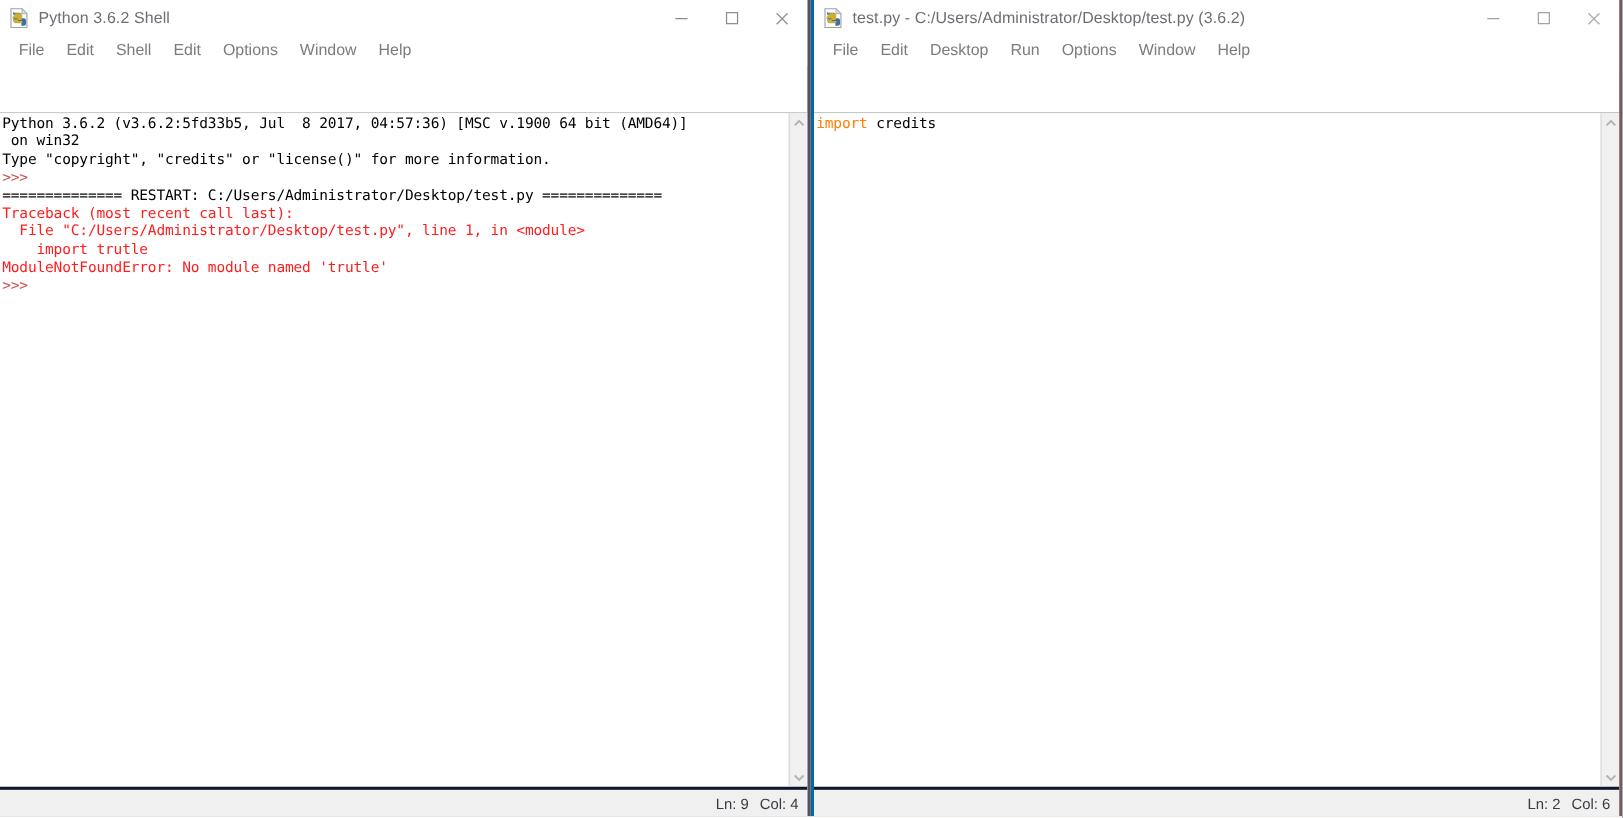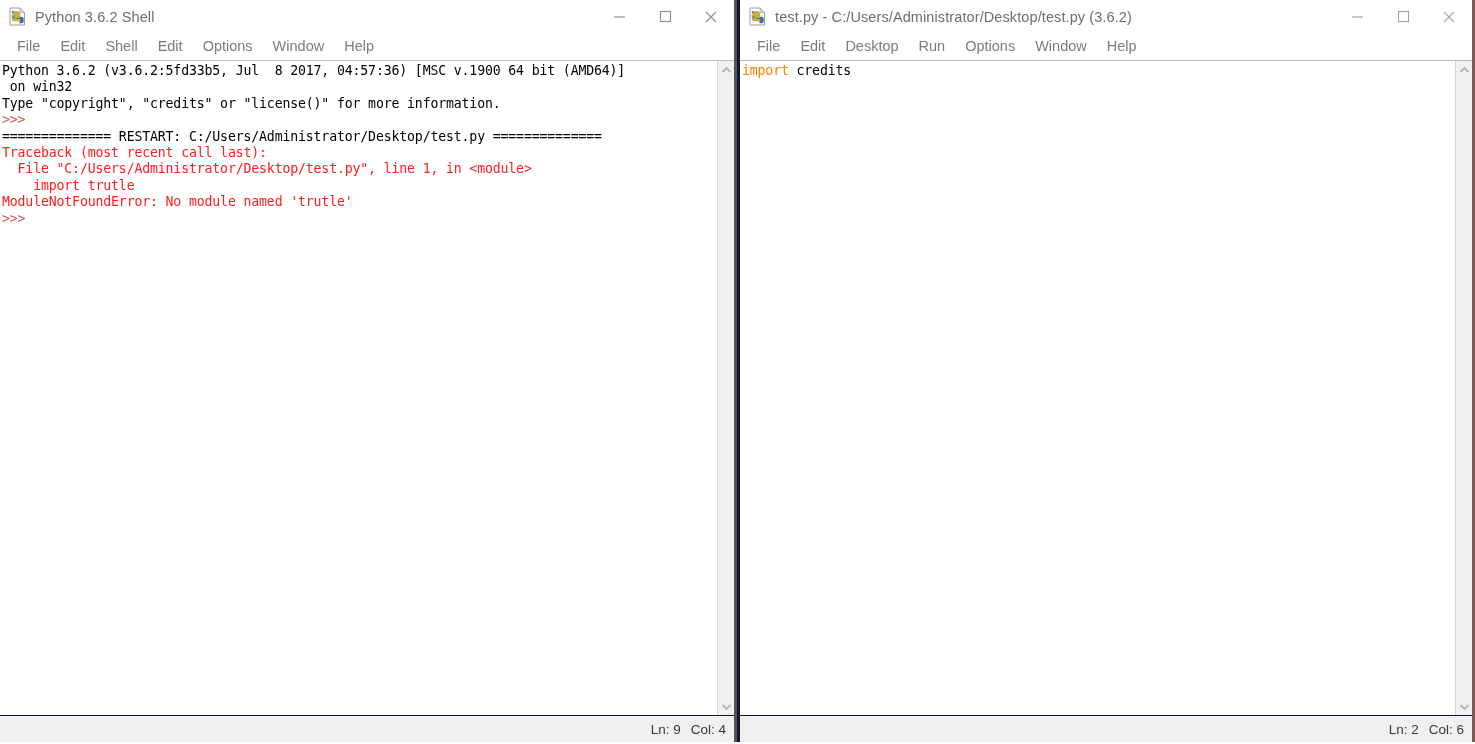--- a/index.html
+++ b/index.html
@@ -14,21 +14,21 @@
     overflow: hidden;
     font-family: "Liberation Sans", sans-serif;
     position: relative;
   }
 
   .desktop {
     position: absolute;
     left: 0; top: 0;
     width: 1475px;
     height: 744px;
-    background: #0f172a;
+    background: #0369a1;
   }
 
   
   .window {
     position: absolute;
     background: #ffffff;
     box-sizing: border-box;
     display: flex;
     flex-direction: column;
     overflow: hidden;
@@ -100,20 +100,21 @@
   }
 
   
   .text-wrap {
     flex: 1 1 auto;
     display: flex;
     position: relative;
     min-height: 0;
     border-top: 1px solid #bfbfbf;
     box-sizing: border-box;
+    margin-top: 42px;
   }
 
   .text-area {
     flex: 1 1 auto;
     background: #ffffff;
     overflow: hidden;
     padding: 2px 0 0 2px;
     box-sizing: border-box;
     font-family: "DejaVu Sans Mono", "Liberation Mono", monospace;
     font-size: 13.2px;
@@ -152,21 +153,21 @@
   .scroll-thumb-track {
     flex: 1 1 auto;
     width: 17px;
   }
 
   
   .statusbar {
     height: 27px;
     min-height: 27px;
     background: #f0f0f0;
-    border-top: 1px solid #0f172a;
+    border-top: 3px solid #0f172a;
     display: flex;
     align-items: center;
     justify-content: flex-end;
     box-sizing: border-box;
     padding-right: 8px;
   }
   .status-text {
     font-size: 13.5px;
     color: #3a3a44;
     font-family: "Liberation Sans", sans-serif;

